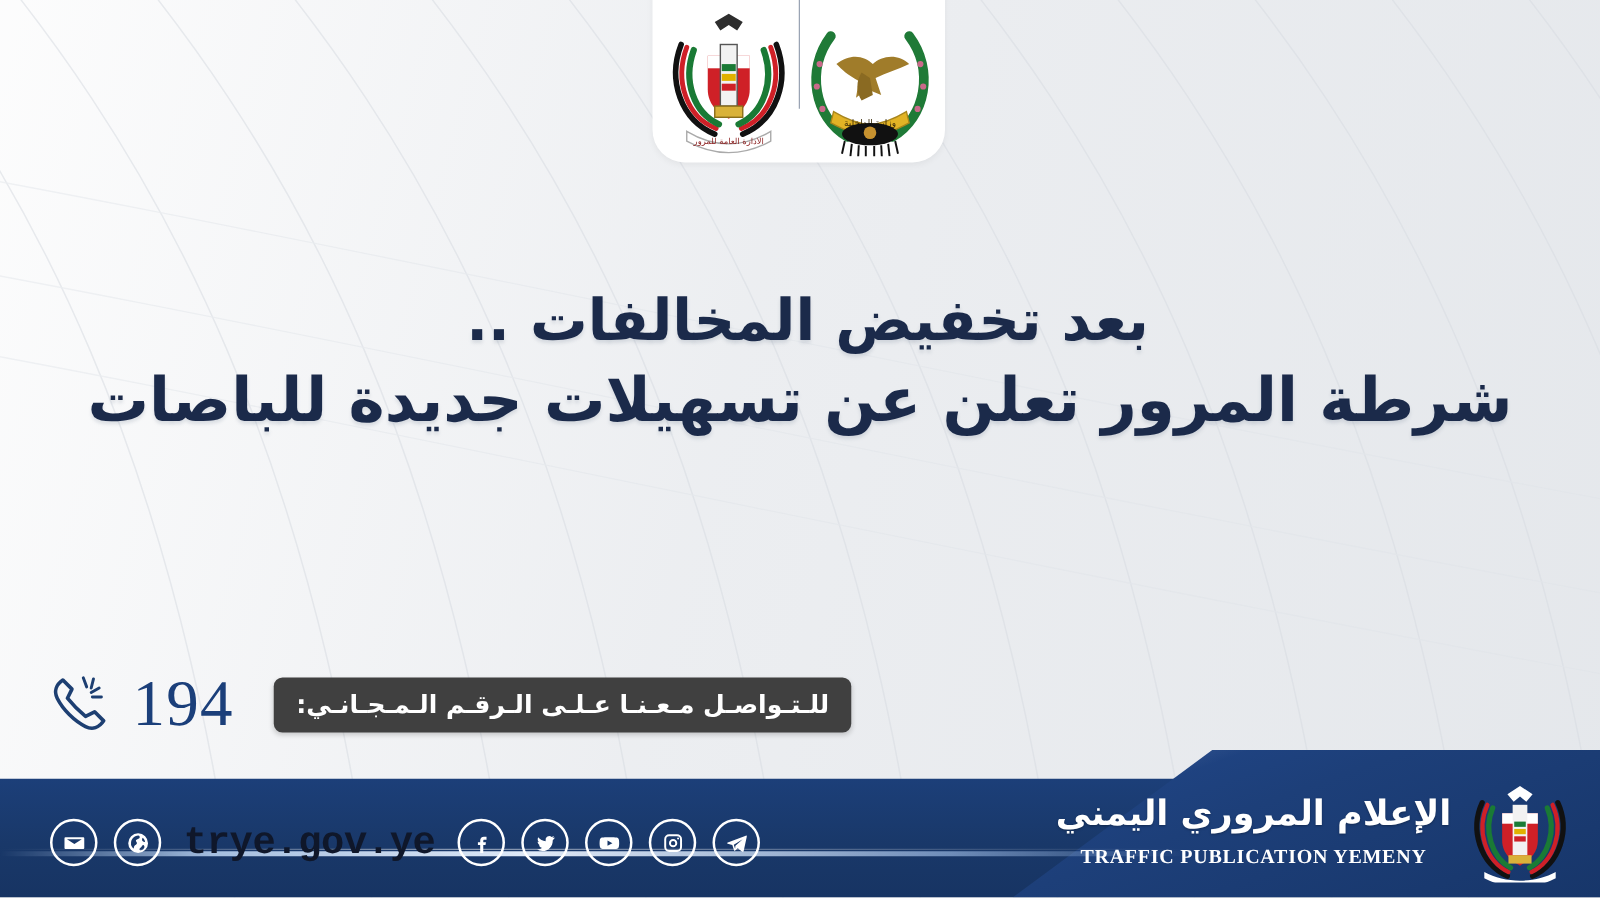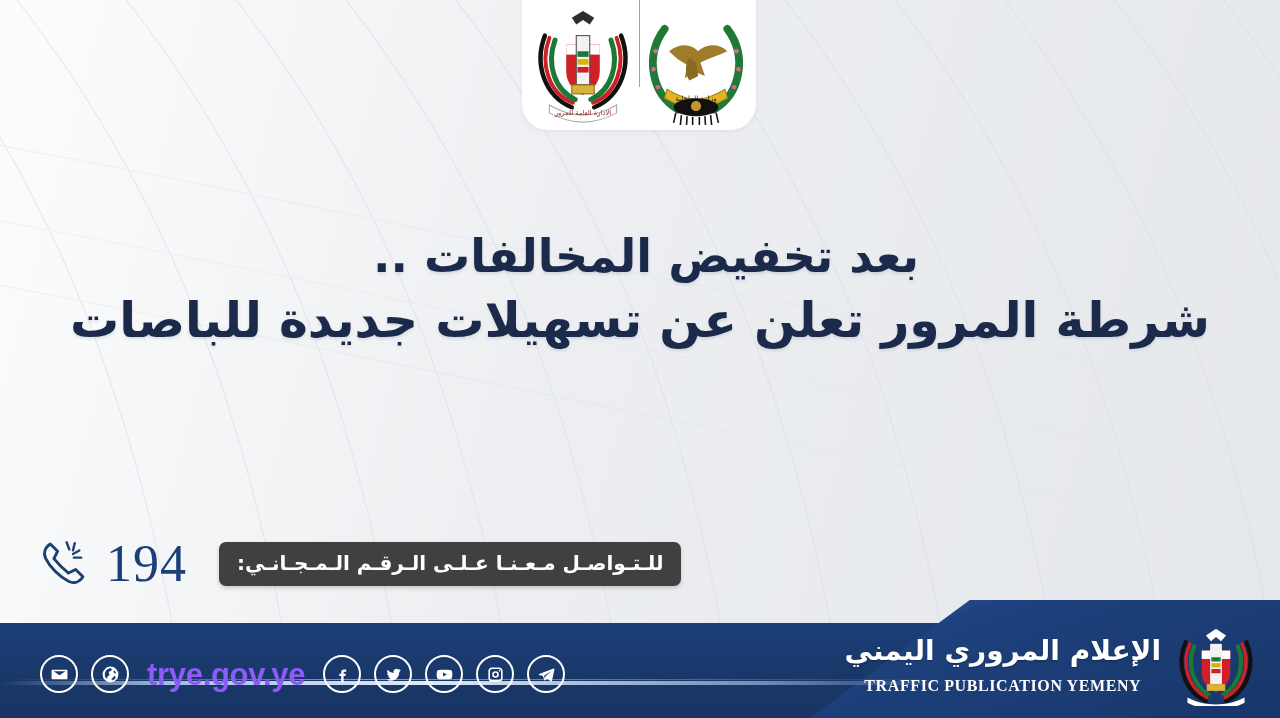--- a/index.html
+++ b/index.html
@@ -140,22 +140,22 @@
     display:flex;align-items:center;gap:13px;
     color:#ffffff;
   }
   .ic{
     width:34px;height:34px;border:2px solid #ffffff;border-radius:50%;
     display:flex;align-items:center;justify-content:center;
     flex:0 0 auto;
   }
   .ic svg{width:19px;height:19px;fill:#ffffff;display:block;}
   .handle{
-    font-family:Liberation Sans, sans-serif;
-    font-weight:bold;font-size:31px;color:#8b5cf6;
+    font-family:Liberation Mono, monospace;
+    font-weight:bold;font-size:31px;color:#0f172a;
     letter-spacing:-.3px;margin:0 5px;line-height:1;
   }
 
   .brand{
     position:absolute;
     right:22px;top:22px;
     display:flex;align-items:center;gap:13px;
     direction:rtl;
   }
   .brand-text{text-align:center;color:#ffffff;}

